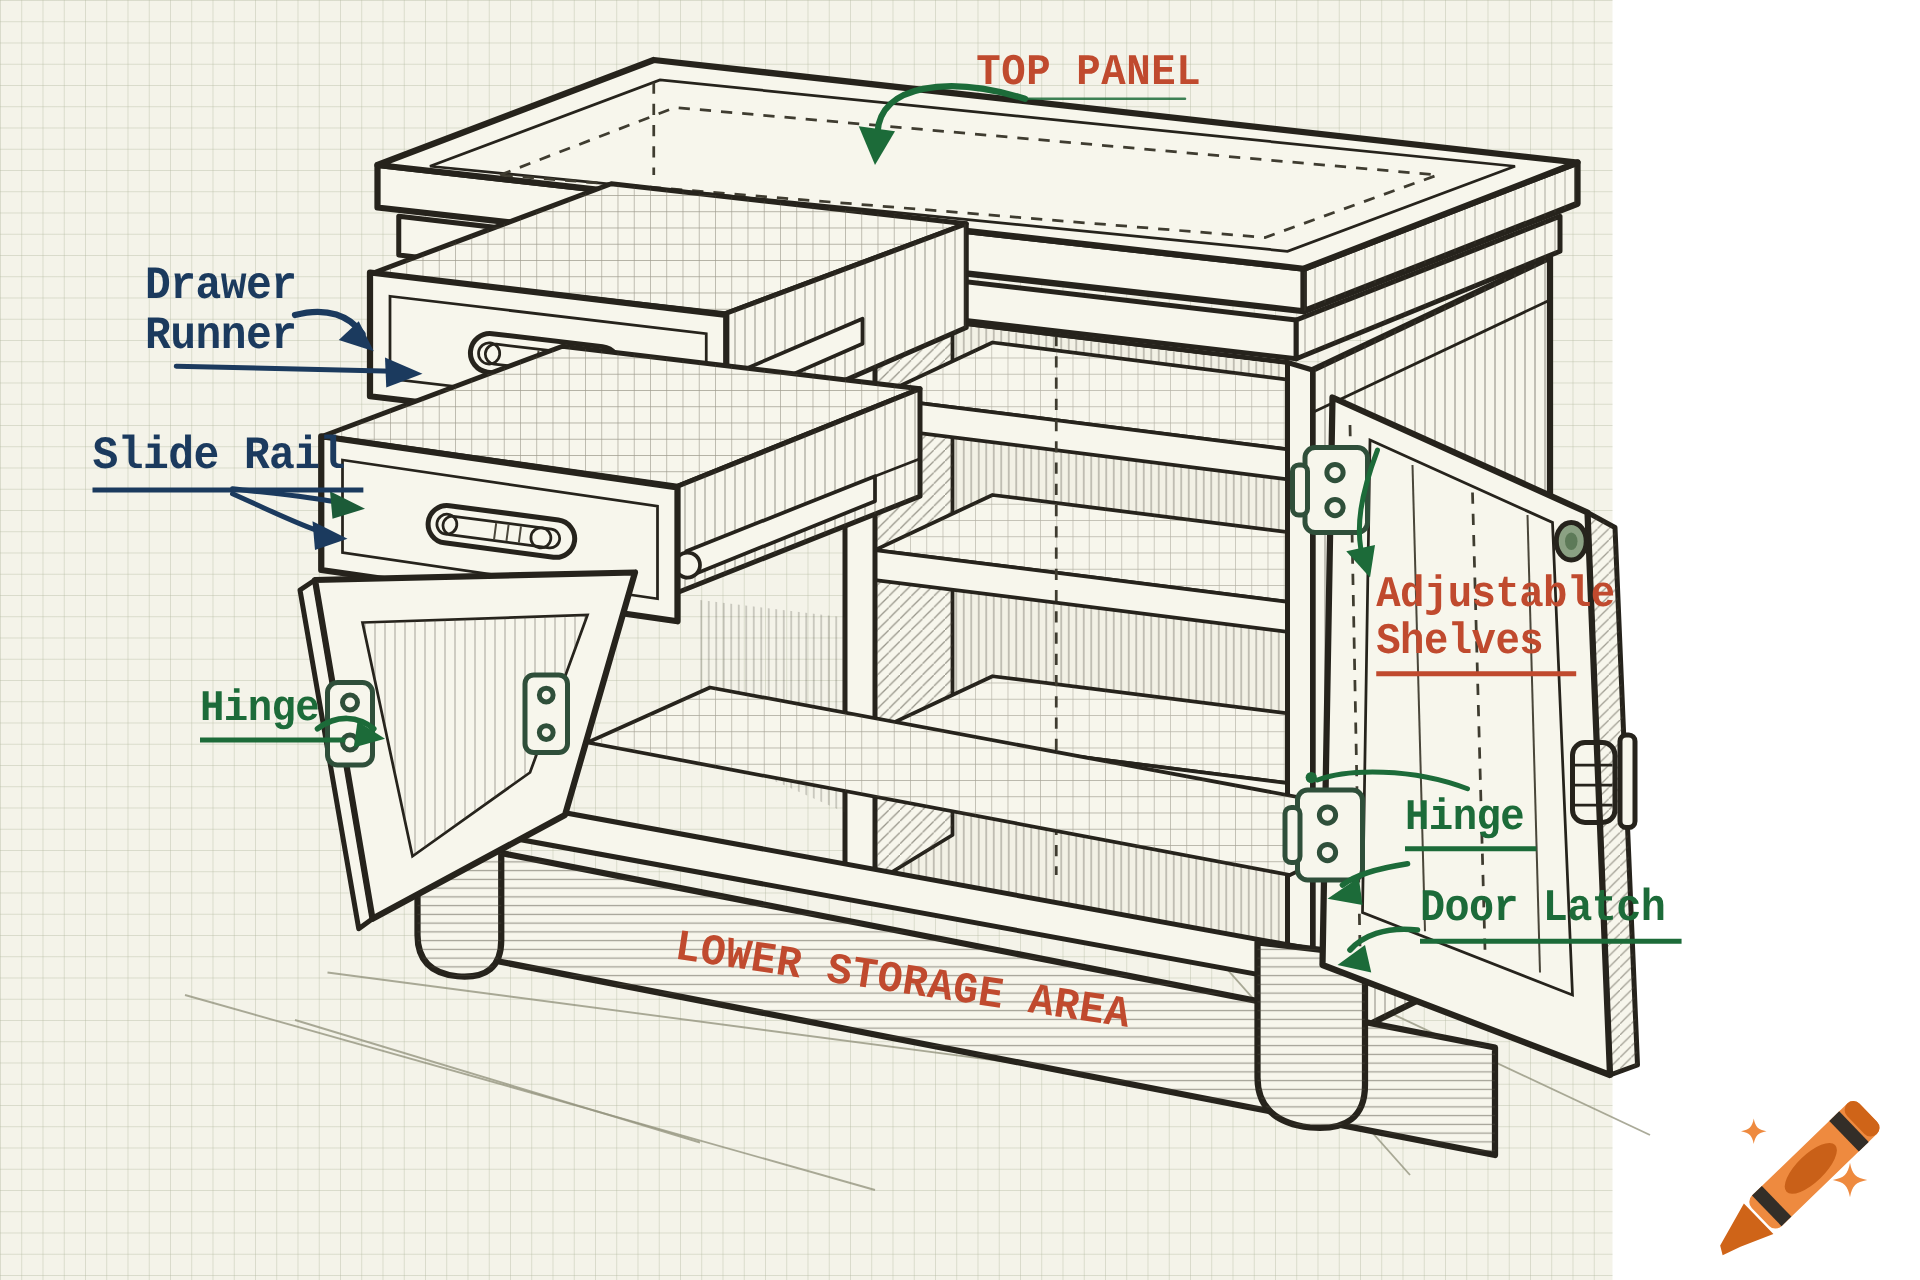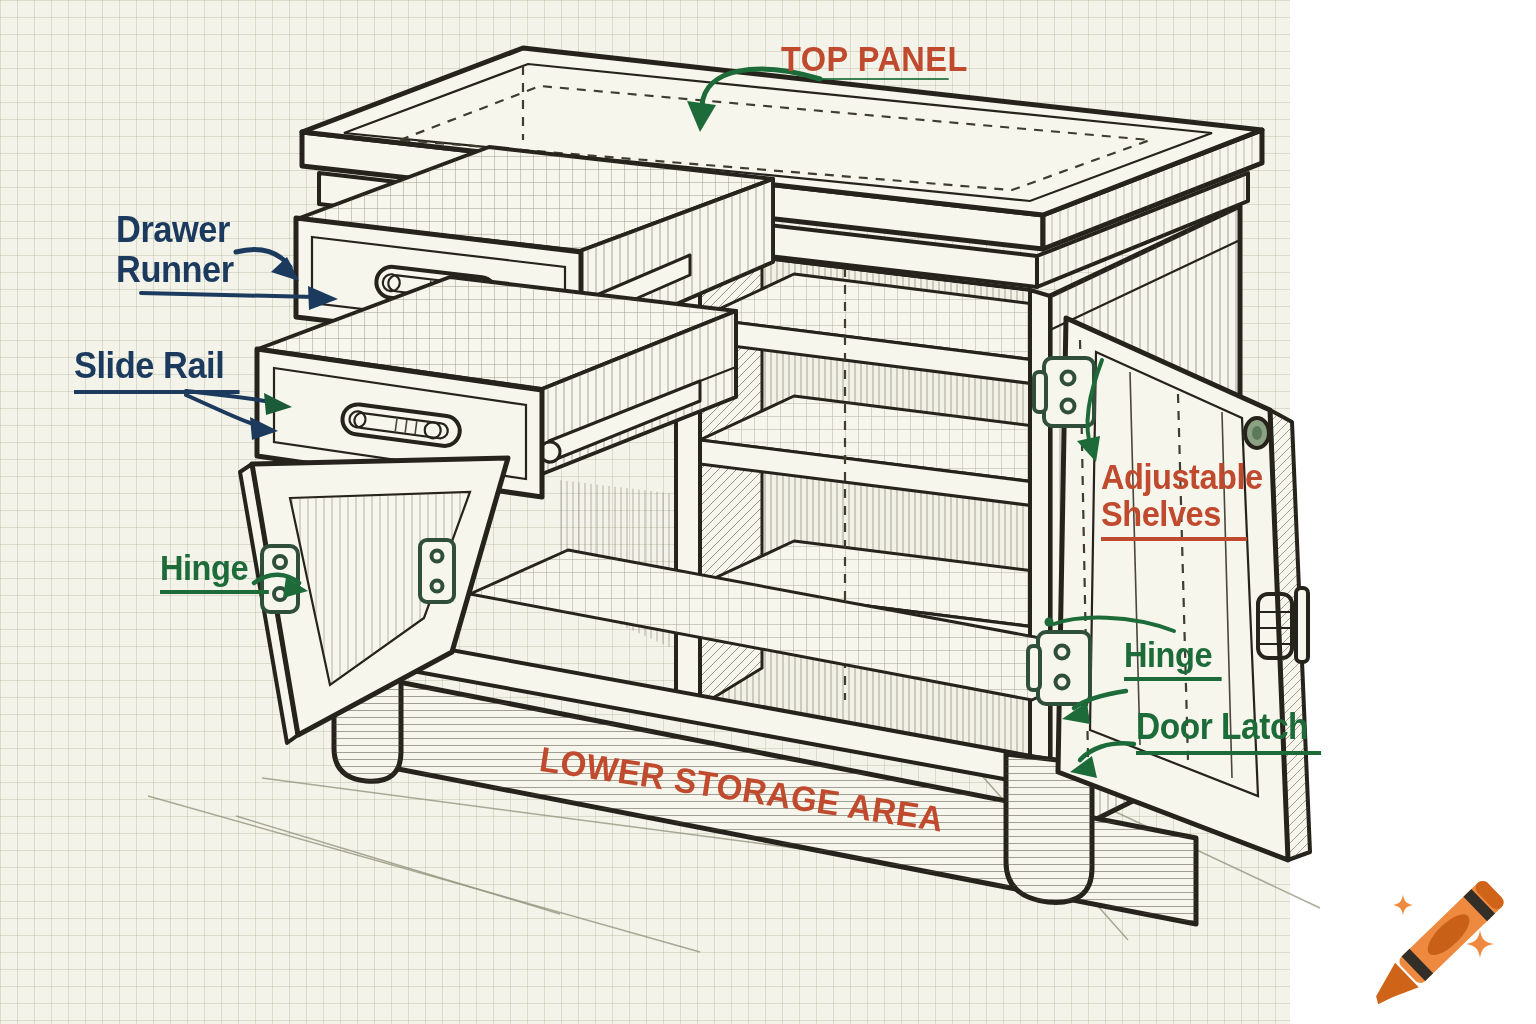--- a/index.html
+++ b/index.html
@@ -9,20 +9,21 @@
   }
   *{margin:0;padding:0;box-sizing:border-box;}
   html,body{width:1536px;height:1024px;overflow:hidden;}
   body{font-family:"Liberation Sans",sans-serif;}
   .canvas{
     position:relative;width:1290px;height:1024px;background-color:var(--paper);
     background-image:
       linear-gradient(to right, rgba(180,186,162,.42) 1px, transparent 1px),
       linear-gradient(to bottom, rgba(180,186,162,.42) 1px, transparent 1px);
     background-size:17px 17px;
+    font-family:Liberation Mono, monospace;
   }
   svg.illu{position:absolute;left:0;top:0;width:1536px;height:1024px;}
   
   .o5{fill:var(--cream);stroke:var(--ink);stroke-width:5;stroke-linejoin:round;}
   .o4{fill:var(--cream);stroke:var(--ink);stroke-width:4;stroke-linejoin:round;}
   .o3{fill:var(--cream);stroke:var(--ink);stroke-width:3;stroke-linejoin:round;}
   .ln{fill:none;stroke:var(--ink);stroke-width:2.2;}
   .ln15{fill:none;stroke:#4a463a;stroke-width:1.6;}
   .dash{fill:none;stroke:#3f3c30;stroke-width:2.2;stroke-dasharray:9 8;}
   .guide{fill:none;stroke:#95957f;stroke-width:1.5;opacity:.8;}

